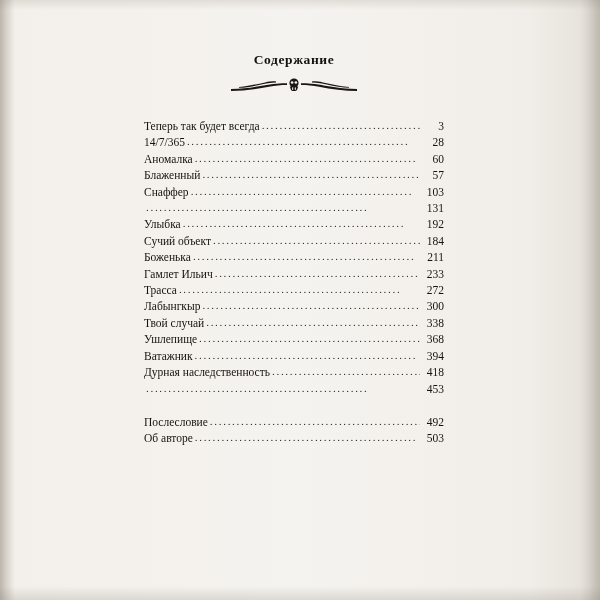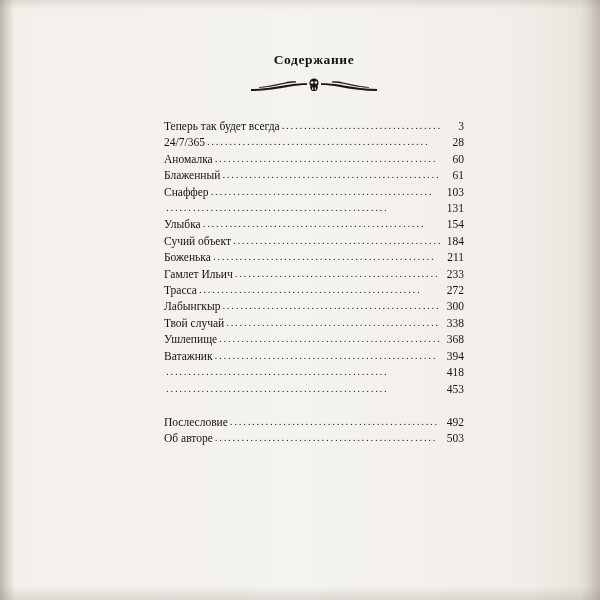--- a/index.html
+++ b/index.html
@@ -43,21 +43,21 @@
   }
   .edge-bottom {
     position: absolute;
     bottom: 0; left: 0;
     width: 600px; height: 14px;
     background: linear-gradient(0deg, rgba(120,112,100,0.20), rgba(120,112,100,0));
   }
 
   .content {
     position: absolute;
-    left: 164px;
+    left: 144px;
     top: 52px;
     width: 300px;
   }
 
   .toc-title {
     text-align: center;
     font-size: 13.5px;
     font-weight: bold;
     letter-spacing: 0.6px;
     color: #14120f;
@@ -142,47 +142,47 @@
       </g>
     </svg>
 
     <ul class="toc-list">
       <li class="toc-row">
         <span class="t-title">Теперь так будет всегда</span>
         <span class="t-dots">..................................................</span>
         <span class="t-page">3</span>
       </li>
       <li class="toc-row">
-        <span class="t-title">24/7/365</span>
+        <span class="t-title">14/7/365</span>
         <span class="t-dots">..................................................</span>
         <span class="t-page">28</span>
       </li>
       <li class="toc-row">
         <span class="t-title">Аномалка</span>
         <span class="t-dots">..................................................</span>
         <span class="t-page">60</span>
       </li>
       <li class="toc-row">
         <span class="t-title">Блаженный</span>
         <span class="t-dots">..................................................</span>
-        <span class="t-page">61</span>
+        <span class="t-page">57</span>
       </li>
       <li class="toc-row">
         <span class="t-title">Снаффер</span>
         <span class="t-dots">..................................................</span>
         <span class="t-page">103</span>
       </li>
       <li class="toc-row">
         <span class="t-dots">..................................................</span>
         <span class="t-page">131</span>
       </li>
       <li class="toc-row">
         <span class="t-title">Улыбка</span>
         <span class="t-dots">..................................................</span>
-        <span class="t-page">154</span>
+        <span class="t-page">192</span>
       </li>
       <li class="toc-row">
         <span class="t-title">Сучий объект</span>
         <span class="t-dots">..................................................</span>
         <span class="t-page">184</span>
       </li>
       <li class="toc-row">
         <span class="t-title">Боженька</span>
         <span class="t-dots">..................................................</span>
         <span class="t-page">211</span>
@@ -211,20 +211,21 @@
         <span class="t-title">Ушлепище</span>
         <span class="t-dots">..................................................</span>
         <span class="t-page">368</span>
       </li>
       <li class="toc-row">
         <span class="t-title">Ватажник</span>
         <span class="t-dots">..................................................</span>
         <span class="t-page">394</span>
       </li>
       <li class="toc-row">
+        <span class="t-title">Дурная наследственность</span>
         <span class="t-dots">..................................................</span>
         <span class="t-page">418</span>
       </li>
       <li class="toc-row">
         <span class="t-dots">..................................................</span>
         <span class="t-page">453</span>
       </li>
     </ul>
 
     <div class="toc-group-gap"></div>

